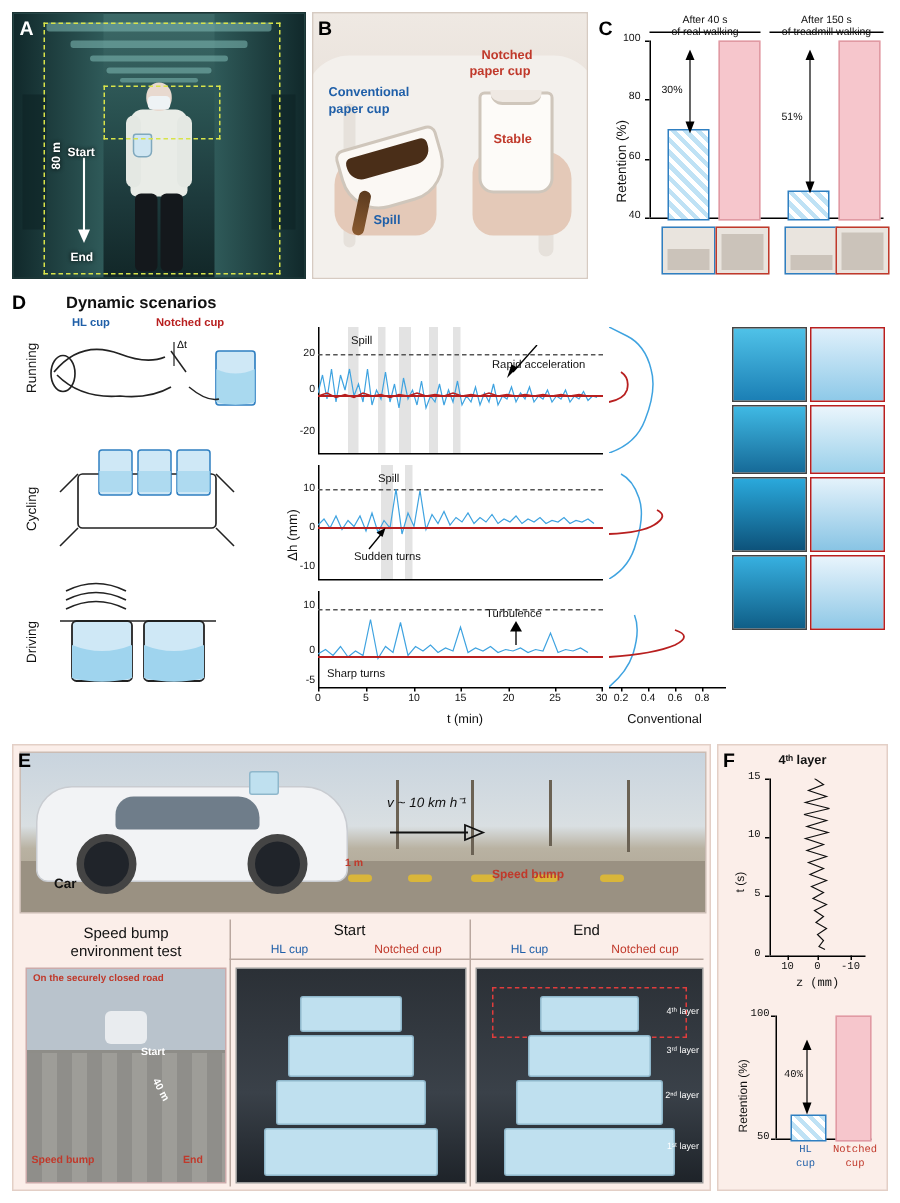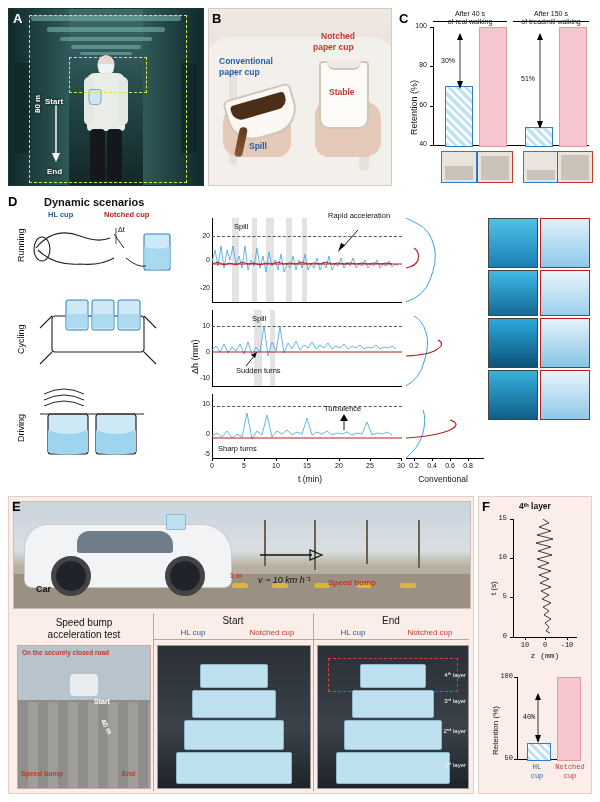--- a/index.html
+++ b/index.html
@@ -277,21 +277,21 @@
   <div class="dashline" style="left:204px;top:44px;width:190px;"></div>
   <div class="tkLblD" style="left:188px;top:40px;width:14px;text-align:right;">20</div>
   <div class="tkLblD" style="left:188px;top:64px;width:14px;text-align:right;">0</div>
   <div class="tkLblD" style="left:184px;top:92px;width:18px;text-align:right;">-20</div>
   <svg style="position:absolute;left:204px;top:26px;" width="190" height="84">
     <path d="M0 44 l3 -12 l3 16 l3 -20 l3 22 l3 -18 l3 10 l3 -14 l3 18 l3 -8 l3 12 l3 -22 l3 24 l3 -10 l3 6 l3 -18 l3 20 l3 -12 l3 16 l3 -20 l3 14 l3 -6 l3 10 l3 -16 l3 18 l3 -8 l3 4 l3 -12 l3 14 l3 -10 l3 8 l3 -14 l3 16 l3 -6 l3 4 l3 -10 l3 12 l3 -8 l3 6 l3 -12 l3 14 l3 -6 l3 2 l3 -8 l3 10 l3 -6 l3 4 l3 -8 l3 10 l3 -4 l3 2 l3 -6 l3 8 l3 -4 l3 2 l3 -6 l3 8 l3 -4 l3 2 l3 -5 l3 6 l3 -3 l3 1" fill="none" stroke="#3fa3e0" stroke-width=".8"></path>
     <path d="M0 46 l190 0" fill="none" stroke="#b81f1f" stroke-width="1.2"></path>
     <path d="M0 46 l6 -2 l6 3 l6 -2 l6 2 l6 -3 l6 2 l6 -1 l6 2 l6 -2 l6 1 l6 -2 l6 2 l6 -1 l6 1 l6 -2 l6 2 l6 -1 l6 1 l6 -2 l6 2 l6 -1 l6 1 l6 -1 l6 1 l6 -1 l6 1 l6 -1 l6 1 l6 -1 l6 1" fill="none" stroke="#b81f1f" stroke-width="1"></path>
   </svg>
   <div class="annot" style="left:226px;top:30px;">Spill</div>
-  <div class="annot" style="left:320px;top:19px;">Rapid acceleration</div>
+  <div class="annot" style="left:320px;top:46px;">Rapid acceleration</div>
   <svg style="position:absolute;left:330px;top:38px;" width="22" height="22">
     <line x1="20" y1="0" x2="4" y2="18" stroke="#000" stroke-width=".9"></line>
     <polygon points="0,22 7,15 3,13" fill="#000"></polygon>
   </svg>
 
   <div class="axD" style="left:204px;top:118px;width:1px;height:76px;"></div>
   <div class="axD" style="left:204px;top:194px;width:190px;height:1px;"></div>
   <div class="gridband" style="left:246px;top:118px;width:8px;height:76px;"></div>
   <div class="gridband" style="left:262px;top:118px;width:5px;height:76px;"></div>
   <div class="dashline" style="left:204px;top:134px;width:190px;"></div>
@@ -390,36 +390,36 @@
       <div class="wheel" style="left:26px;"></div>
       <div class="wheel" style="right:26px;"></div>
     </div>
     <div class="cupstack" style="left:152px;top:12px;width:18px;height:14px;"></div>
     <div class="bump" style="left:218px;"></div>
     <div class="bump" style="left:258px;"></div>
     <div class="bump" style="left:300px;"></div>
     <div class="bump" style="left:342px;"></div>
     <div class="bump" style="left:386px;"></div>
     <div class="lbl" style="left:22px;top:82px;font-size:9px;color:#111;font-weight:bold;">Car</div>
-    <div class="lbl" style="left:244px;top:26px;font-size:9px;color:#111;font-style:italic;margin-top:45px;">v ~ 10 km h⁻¹</div>
+    <div class="lbl" style="left:244px;top:26px;font-size:9px;color:#111;font-style:italic;">v ~ 10 km h⁻¹</div>
     <svg style="position:absolute;left:246px;top:46px;" width="64" height="14">
       <line x1="0" y1="7" x2="52" y2="7" stroke="#111" stroke-width="1.4"></line>
       <polygon points="62,7 50,2 50,12" fill="none" stroke="#111" stroke-width="1.2"></polygon>
     </svg>
     <div class="lbl" style="left:216px;top:70px;font-size:7px;color:#c0392b;font-weight:bold;">1 m</div>
     <div class="lbl" style="left:314px;top:76px;font-size:8px;color:#c0392b;font-weight:bold;">Speed bump</div>
   </div>
 
   <div class="bottomrow">
     <div class="vline" style="left:140px;top:0;height:178px;"></div>
     <div class="vline" style="left:300px;top:0;height:178px;"></div>
     <div class="hline" style="left:140px;top:26px;width:316px;"></div>
 
     <div class="bhead" style="left:6px;top:4px;width:130px;font-size:10px;">Speed bump</div>
-    <div class="bhead" style="left:6px;top:16px;width:130px;font-size:10px;">acceleration test</div>
+    <div class="bhead" style="left:6px;top:16px;width:130px;font-size:10px;">environment test</div>
     <div class="bhead" style="left:142px;top:2px;width:156px;font-size:10px;">Start</div>
     <div class="bhead" style="left:302px;top:2px;width:152px;font-size:10px;">End</div>
     <div class="bhead" style="left:144px;top:15px;width:72px;font-size:8px;color:#1f5fa8;">HL cup</div>
     <div class="bhead" style="left:220px;top:15px;width:78px;font-size:8px;color:#c0392b;">Notched cup</div>
     <div class="bhead" style="left:304px;top:15px;width:72px;font-size:8px;color:#1f5fa8;">HL cup</div>
     <div class="bhead" style="left:378px;top:15px;width:78px;font-size:8px;color:#c0392b;">Notched cup</div>
 
     <div class="roadphoto" style="left:4px;top:32px;width:132px;height:142px;">
       <div style="position:absolute;left:0;bottom:0;width:132px;height:86px;background:repeating-linear-gradient(90deg,#8f8e8a 0 10px,#9e9d98 10px 20px);"></div>
       <div style="position:absolute;left:52px;top:28px;width:28px;height:22px;background:#e9ecef;border-radius:4px;"></div>

